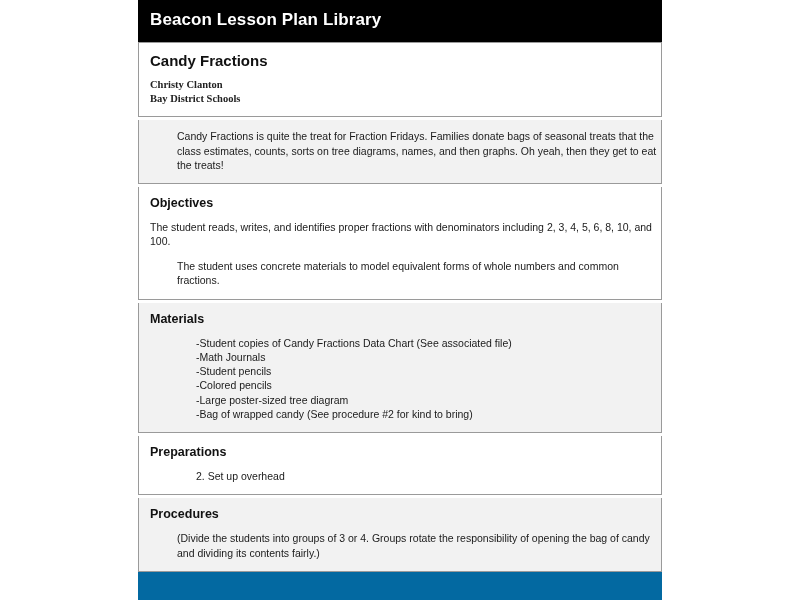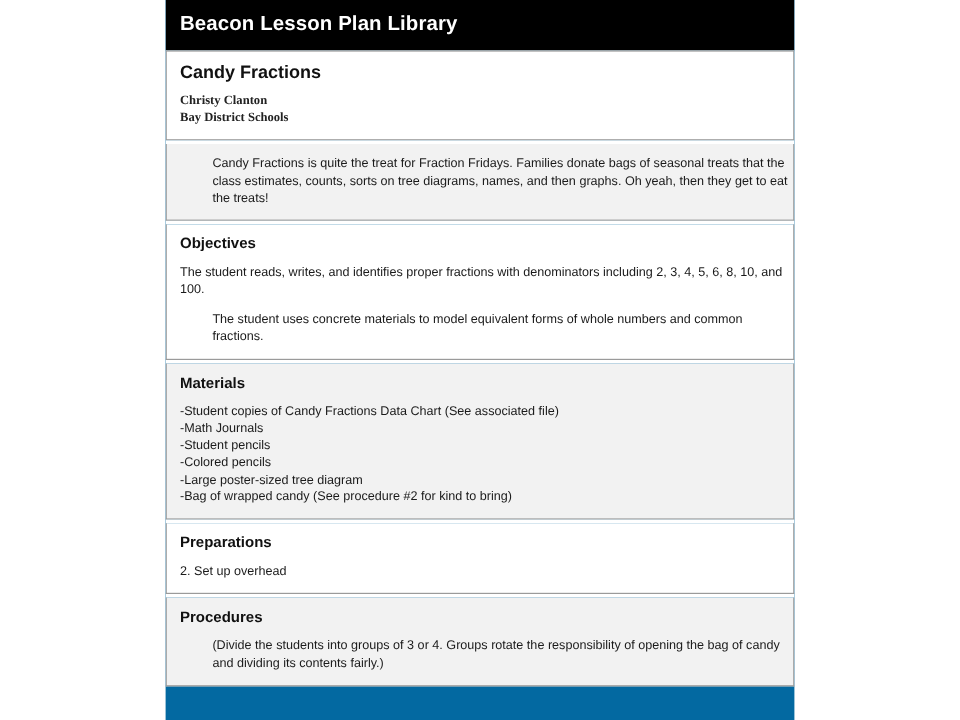--- a/index.html
+++ b/index.html
@@ -84,21 +84,21 @@
     line-height: 1.35;
     margin: 0 0 11px 0;
   }
   .body-text:last-child { margin-bottom: 0; margin-left: 27px; }
 
   .plain-list {
     font-size: 10.5px;
     color: #1a1a1a;
     line-height: 1.36;
   }
-  .plain-list div { white-space: pre; }
+  .plain-list div { white-space: pre; margin-left: 46px; }
 </style>
 </head>
 <body>
 
 <div id="page">
 
   <div class="banner">
     <div class="banner-title">Beacon Lesson Plan Library</div>
   </div>
 

